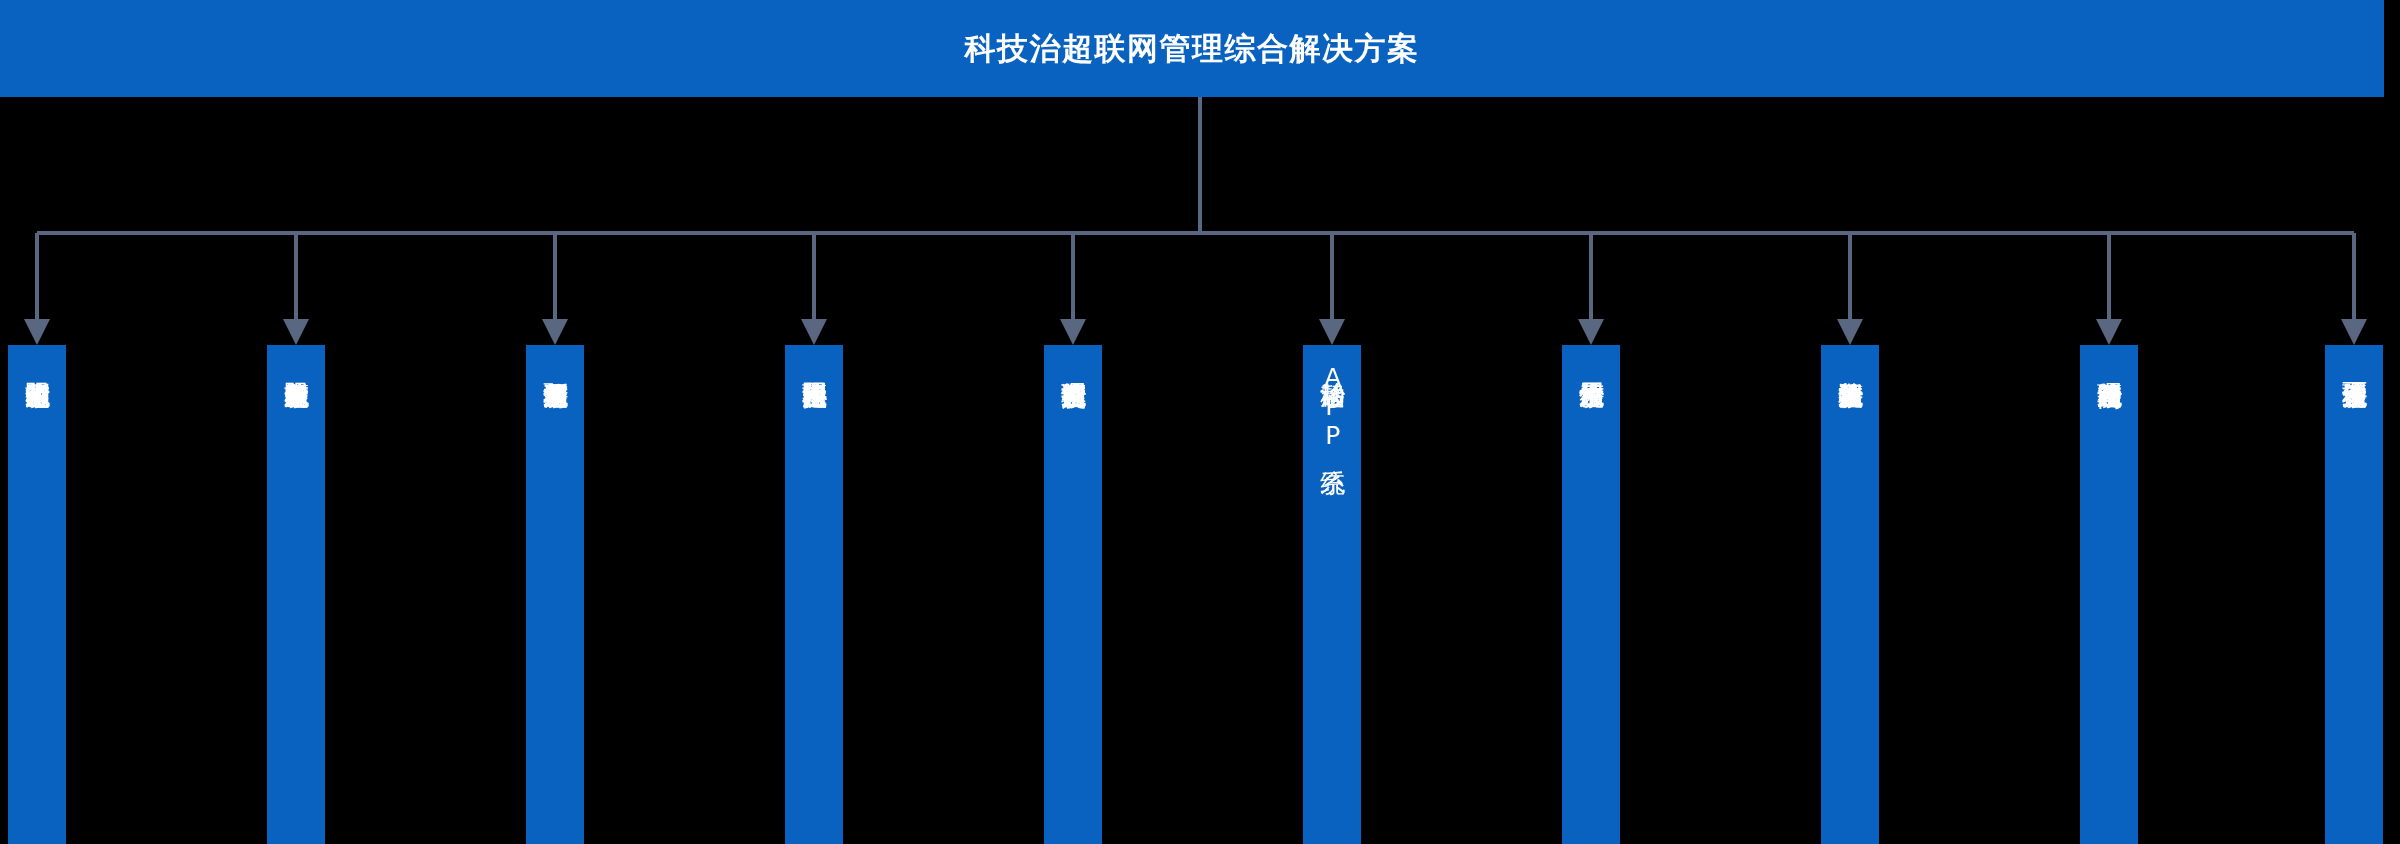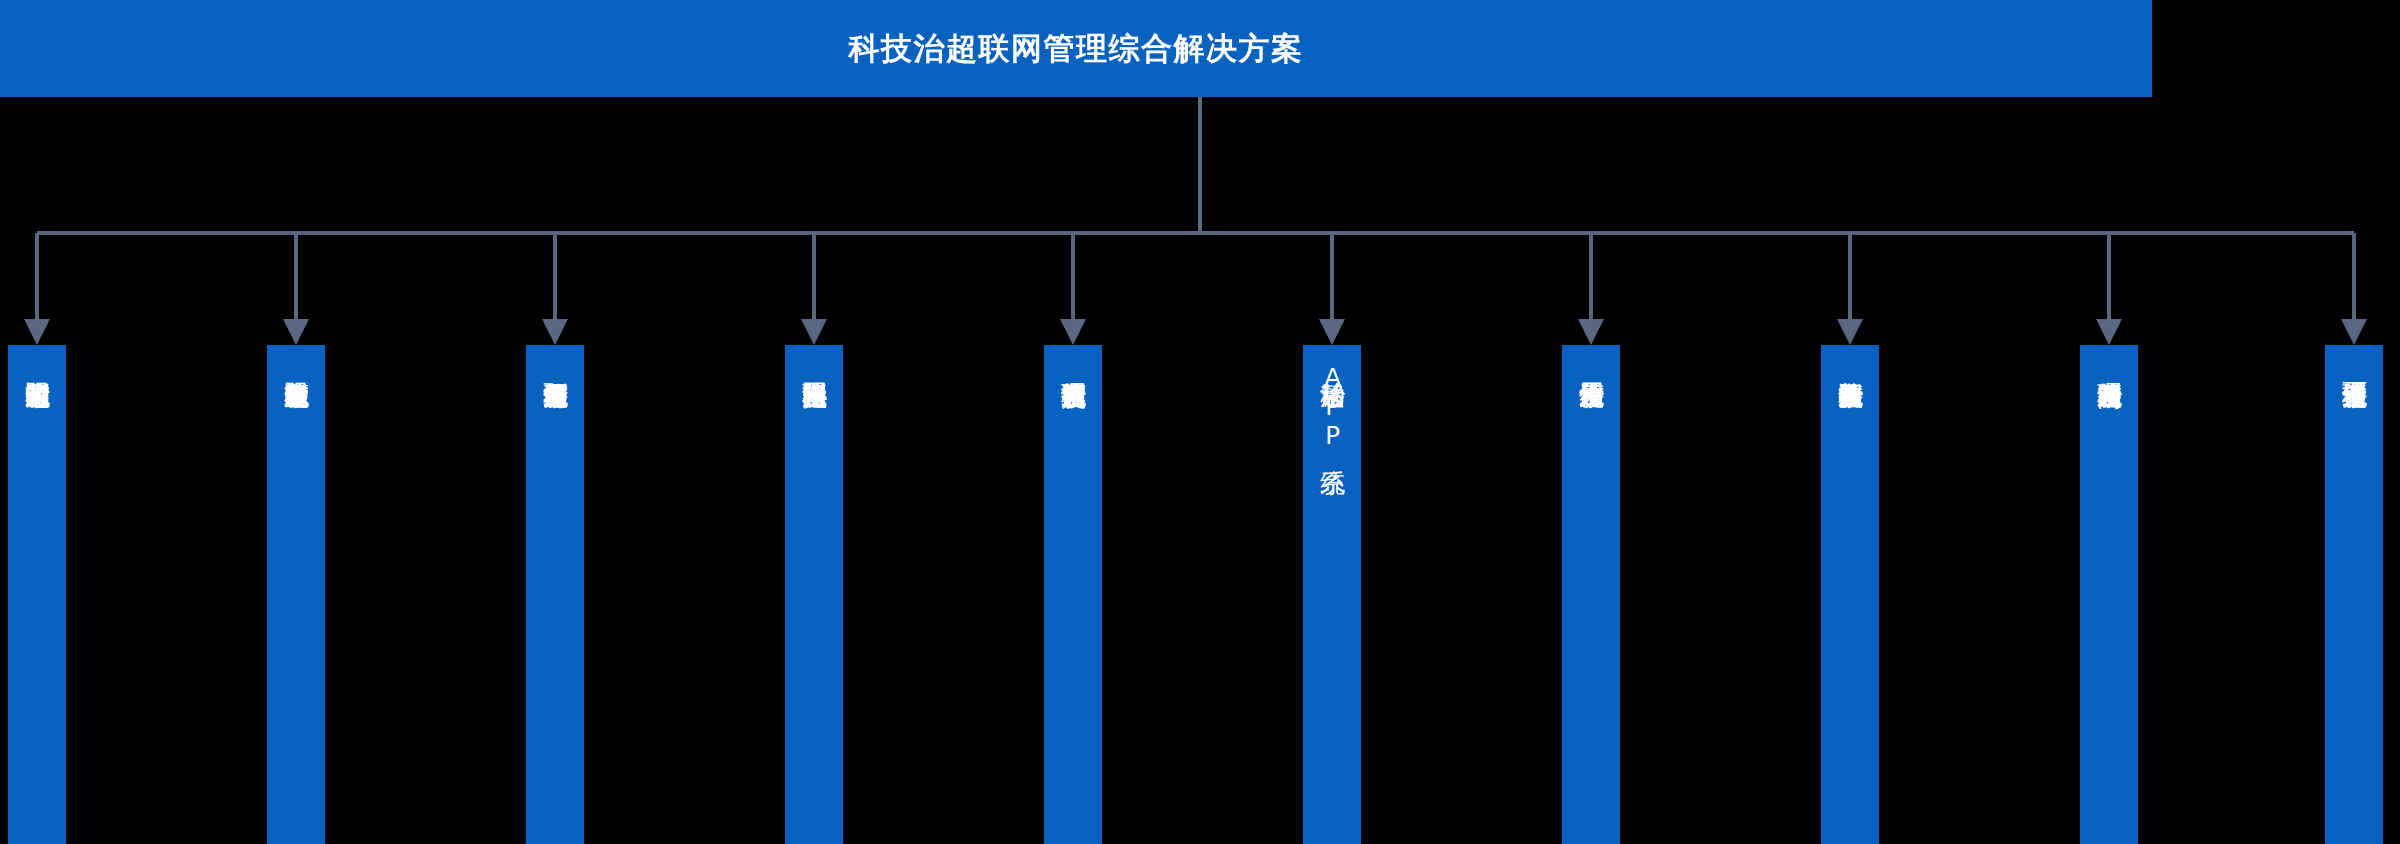--- a/index.html
+++ b/index.html
@@ -14,21 +14,21 @@
     background: #000000;
     overflow: hidden;
     font-family: "DejaVu Sans", "Liberation Sans", sans-serif;
   }
 
   
   #header-bar {
     position: absolute;
     left: 0;
     top: 0;
-    width: 2152px;
+    width: 2384px;
     height: 97px;
     background: #0a62c0;
     display: flex;
     align-items: center;
     justify-content: center;
   }
   #header-title {
     color: #ffffff;
     font-size: 31px;
     font-weight: bold;

